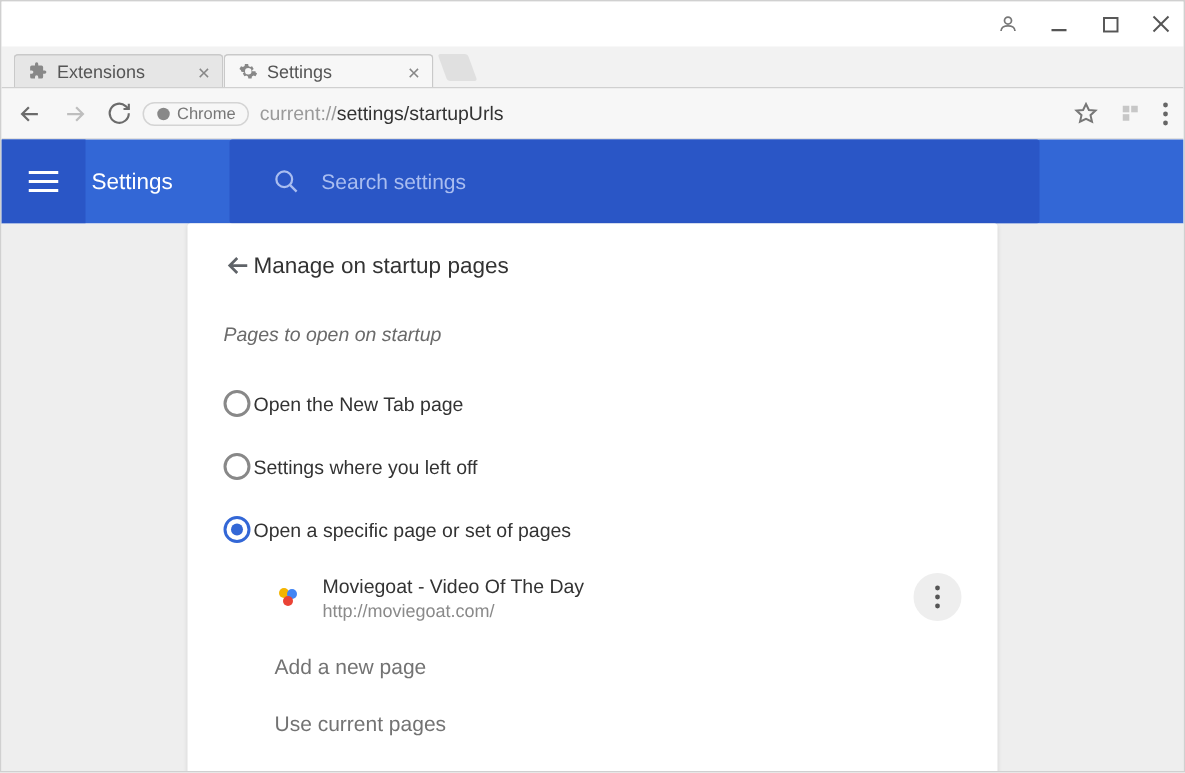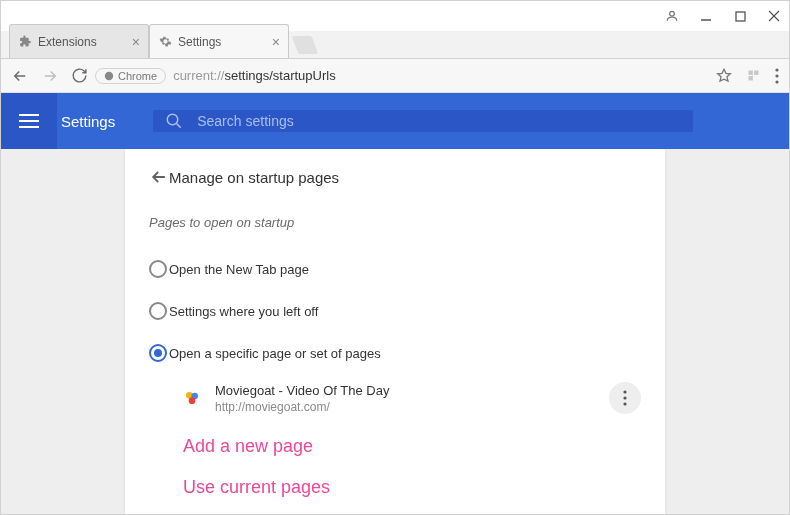--- a/index.html
+++ b/index.html
@@ -2,38 +2,38 @@
 <html><head>
 <meta charset="utf-8">
 <style>
 * { margin: 0; padding: 0; box-sizing: border-box; font-family: "Segoe UI", Arial, sans-serif; }
 body { width: 790px; height: 515px; background: #fff; overflow: hidden; position: relative; border: 1px solid #d0d0d0; }
 
 .titlebar { height: 30px; background: #fff; display: flex; justify-content: flex-end; align-items: center; padding-right: 8px; gap: 20px; }
 .titlebar .win-icon { width: 14px; height: 14px; display: flex; align-items: center; justify-content: center; color: #666; cursor: default; }
 
 .tabstrip { height: 28px; background: #f2f2f2; display: flex; align-items: flex-end; padding-left: 8px; border-bottom: 1px solid #d0d0d0; }
-.tab { height: 34px; background: #e6e6e6; border: 1px solid #c9c9c9; border-bottom: none; border-radius: 3px 3px 0 0; display: flex; align-items: center; padding: 0 8px; margin-right: 0px; font-size: 12px; color: #555; min-width: 140px; position: relative; }
+.tab { height: 22px; background: #e6e6e6; border: 1px solid #c9c9c9; border-bottom: none; border-radius: 3px 3px 0 0; display: flex; align-items: center; padding: 0 8px; margin-right: 0px; font-size: 12px; color: #555; min-width: 140px; position: relative; }
 .tab.active { background: #f7f7f7; }
 .tab .favicon { width: 14px; height: 14px; margin-right: 6px; display: inline-flex; align-items: center; justify-content: center; }
 .tab .tab-close { margin-left: auto; color: #888; font-size: 14px; cursor: pointer; }
 .tab-new { width: 20px; height: 18px; margin-left: 6px; background: #e0e0e0; border-radius: 2px; transform: skewX(20deg); margin-bottom: 4px; }
 
 .addrbar { height: 34px; background: #f7f7f7; display: flex; align-items: center; padding: 0 10px; gap: 7px; border-bottom: 1px solid #e0e0e0; }
 .nav-icons { display: flex; gap: 12px; align-items: center; }
 .nav-icons .icon { color: #6b6b6b; display: flex; }
 .chrome-badge { font-size: 11px; color: #777; border: 1px solid #d4d4d4; border-radius: 9px; padding: 1px 8px; display: flex; align-items: center; gap: 4px; }
 .url { font-size: 13px; color: #333; flex: 1; }
 .url .gray { color: #9a9a9a; }
 .addr-right { display: flex; gap: 14px; align-items: center; color: #707070; }
 
 .blue-bar { height: 56px; background: #3367d6; display: flex; align-items: center; }
 .menu-button { width: 56px; height: 56px; display: flex; align-items: center; justify-content: center; color: #fff; background:#2a56c6;}
 .blue-title { color: #fff; font-size: 15px; font-weight: 500; margin-left: 4px; }
-.search-wrap { margin-left: 38px; height: 22px; flex: 1; max-width: 540px; background: #2a56c6; border-radius: 2px; display: flex; align-items: center; padding: 0 12px; }
+.search-wrap { margin-left: 38px; height: 56px; flex: 1; max-width: 540px; background: #2a56c6; border-radius: 2px; display: flex; align-items: center; padding: 0 29px; }
 .search-wrap .sicon { color: #a9bdf0; margin-right: 14px; display: flex; }
 .search-wrap input { background: transparent; border: none; outline: none; color: #fff; font-size: 14px; width: 100%; }
 .search-wrap input::placeholder { color: #a9bdf0; }
 
 .page-wrap { position: absolute; top: 148px; left: 0; right: 0; bottom: 0; background: #eee; display: flex; justify-content: center; padding-top: 0; }
 .card { width: 540px; background: #fff; box-shadow: 0 1px 3px rgba(0,0,0,0.1); margin-top: 0; border-radius: 2px; padding: 18px 24px 24px 24px; height: fit-content; }
 .card-head { display: flex; align-items: center; margin-bottom: 28px; }
 .card-head .back { color: #5f6368; display: flex; }
 .card-title { font-size: 15px; color: #333; font-weight: 500; }
 
@@ -46,21 +46,21 @@
 .radio-label { font-size: 13px; color: #333; }
 
 .startup-entry { display: flex; align-items: center; padding: 8px 0 8px 34px; }
 .entry-favicon { width: 18px; height: 18px; margin-right: 14px; display: flex; align-items: center; justify-content: center; }
 .entry-text { flex: 1; }
 .entry-title { font-size: 13px; color: #333; }
 .entry-url { font-size: 12px; color: #8a8a8a; margin-top: 2px; }
 .entry-more { width: 32px; height: 32px; border-radius: 50%; background: #eee; display: flex; align-items: center; justify-content: center; color: #555; cursor: pointer; }
 
 .link-row { padding: 14px 0 6px 34px; }
-.link { font-size: 18px; color: #ec4899; cursor: pointer; font-weight: 500; }
+.link { font-size: 14px; color: #737373; cursor: pointer; font-weight: 500; }
 
 svg { display: block; }
 </style>
 </head>
 <body>
 
 <div class="titlebar">
   <span class="win-icon">
     <svg width="16" height="16" viewBox="0 0 24 24" fill="none" stroke="#777" stroke-width="2">
         <circle cx="12" cy="8" r="4"></circle>

